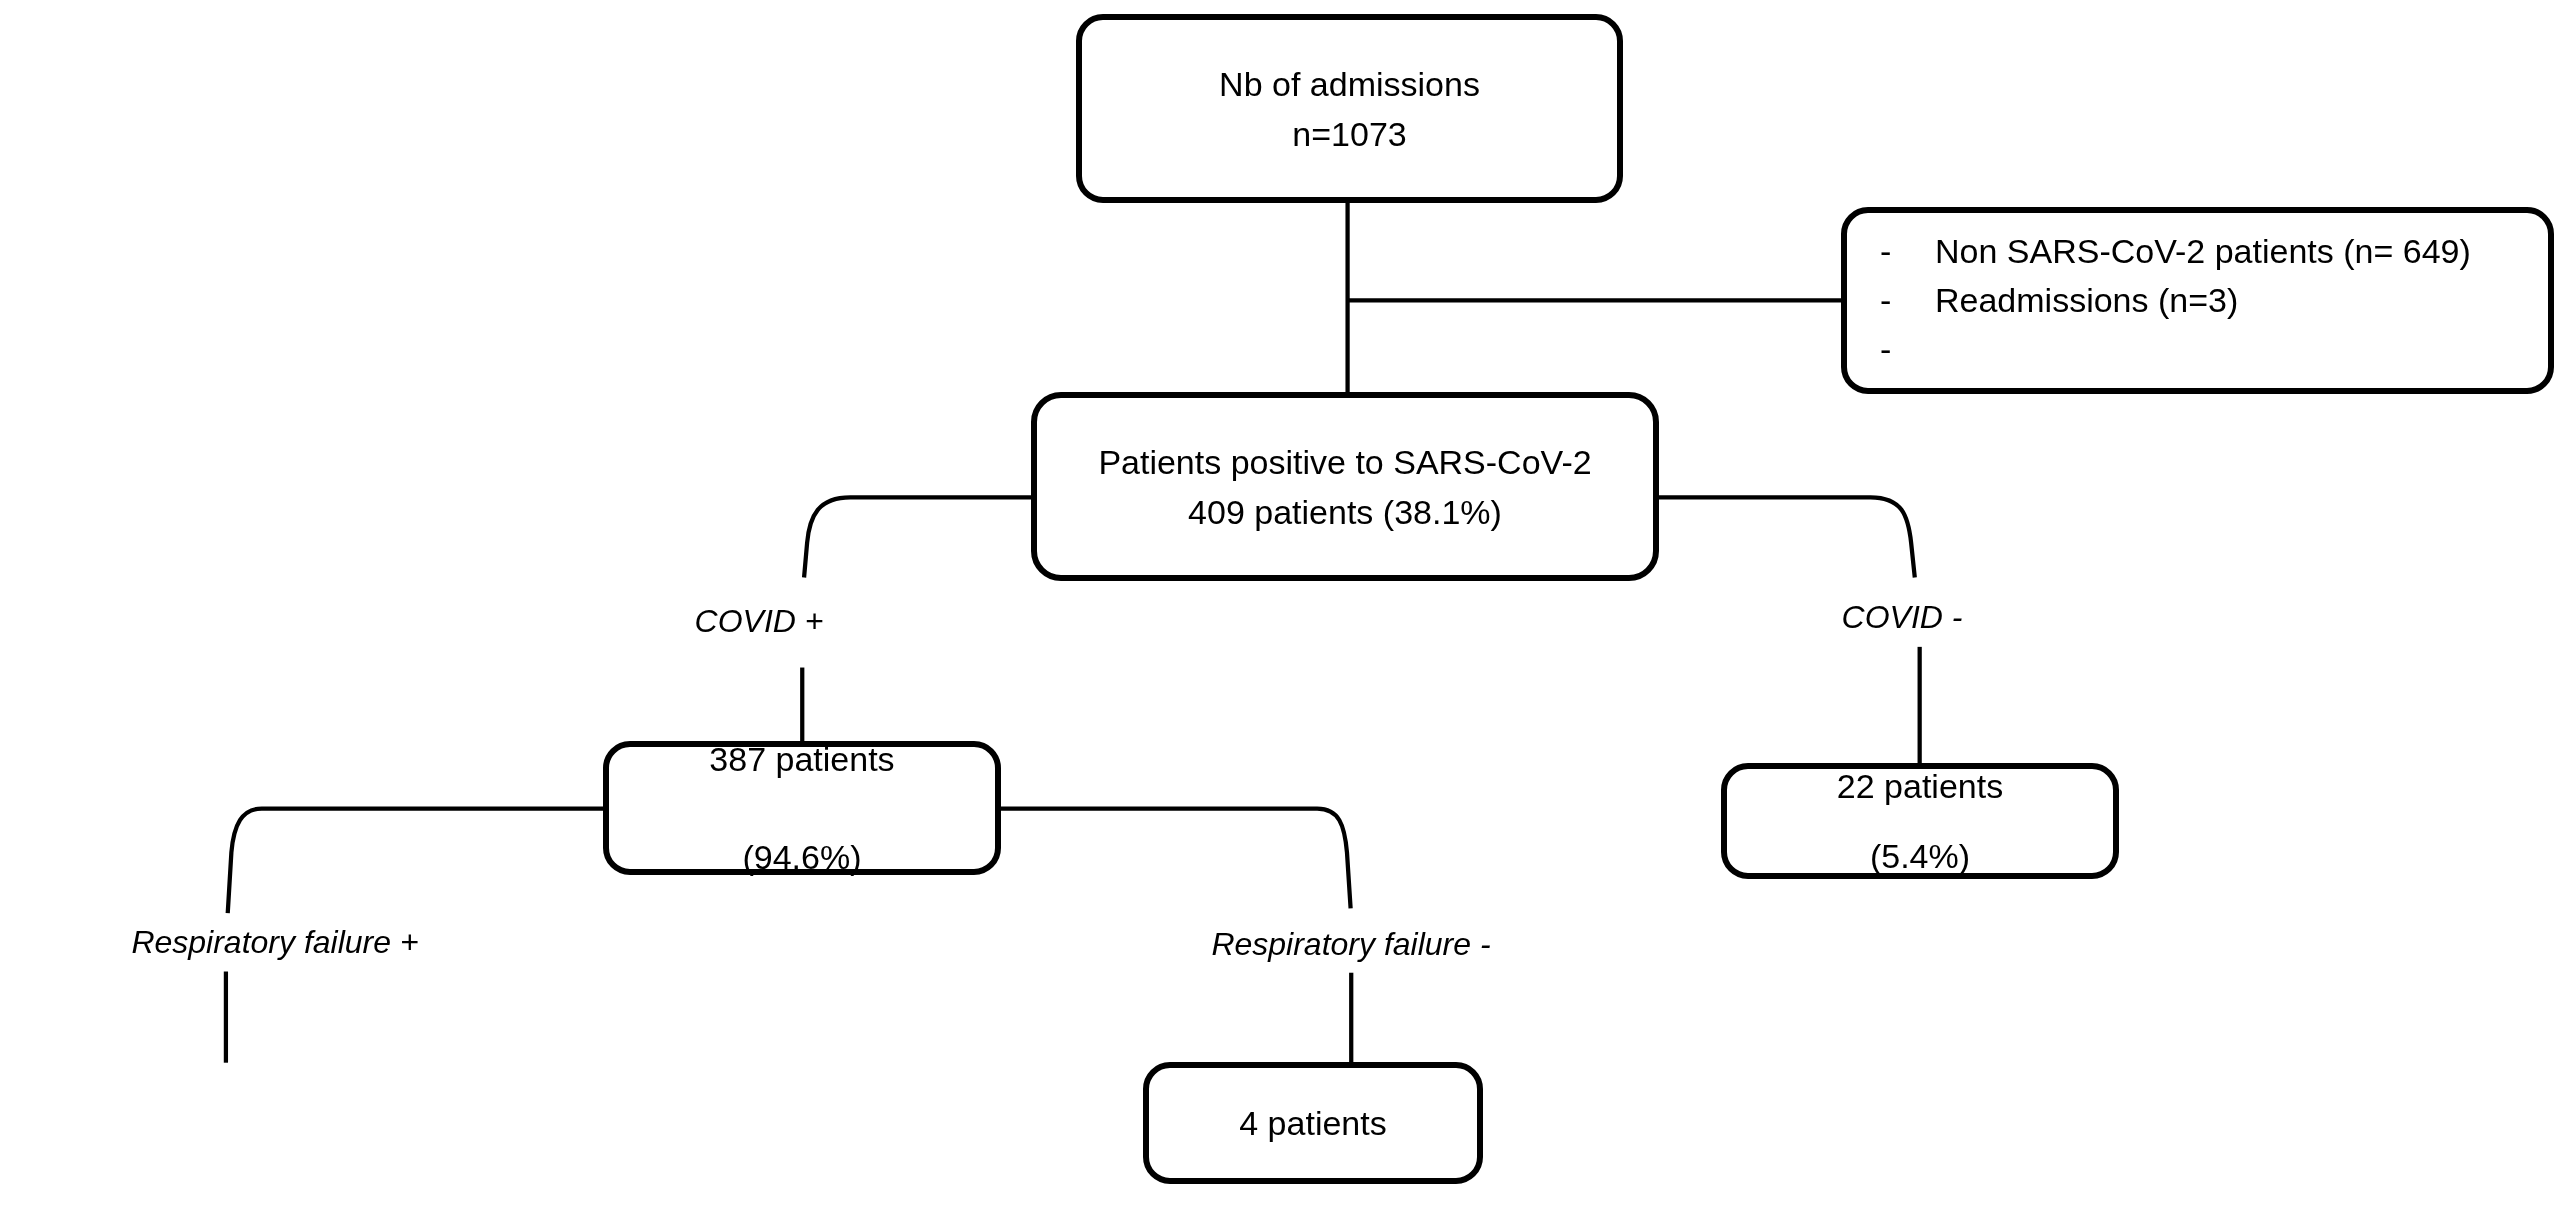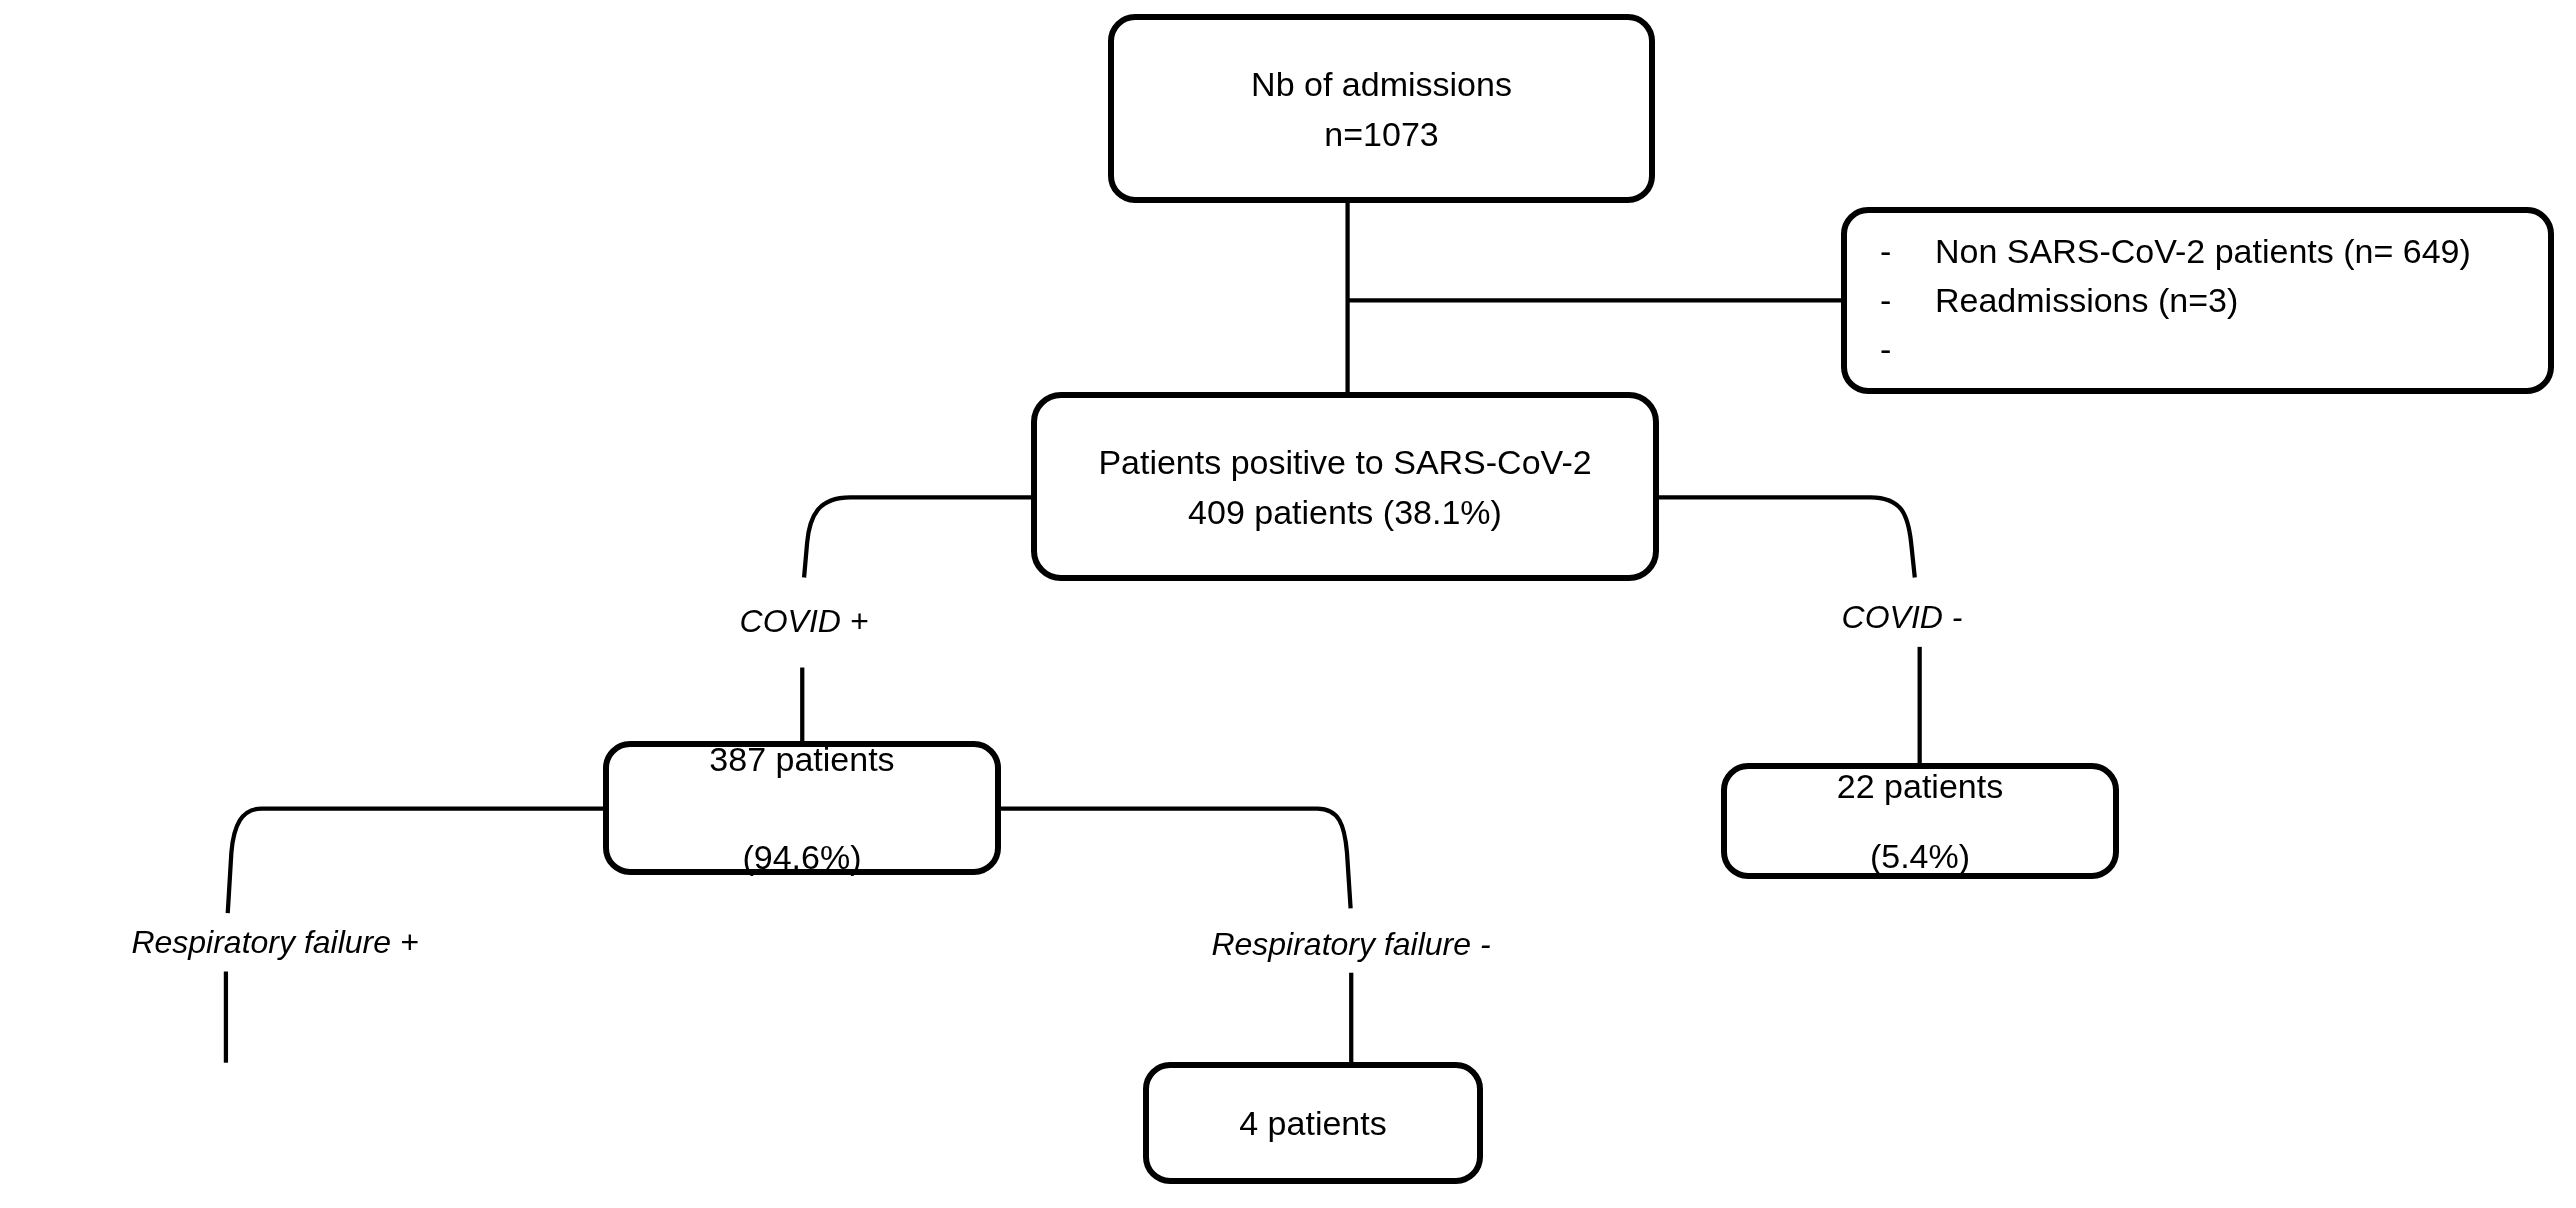--- a/index.html
+++ b/index.html
@@ -39,21 +39,21 @@
     align-items: center;
     justify-content: center;
     text-align: center;
     font-size: 34px;
     line-height: 50px;
     z-index: 2;
   }
   .box-line {
     white-space: nowrap;
   }
-  .box--admissions { left: 1076px; top: 14px;  width: 547px;  height: 189px; margin-left: 32px; }
+  .box--admissions { left: 1076px; top: 14px;  width: 547px;  height: 189px; }
   .box--positive   { left: 1031px; top: 392px; width: 628px; height: 189px; border-radius: 30px; }
   .box--covid-pos  { left: 603px;  top: 741px; width: 398px; height: 134px; gap: 48px; }
   .box--covid-neg  { left: 1721px; top: 763px; width: 398px; height: 116px; gap: 20px; }
   .box--rf-pos     { left: 17px;   top: 1061px; width: 423px; height: 125px; }
   .box--rf-neg     { left: 1143px; top: 1062px; width: 340px; height: 122px; }
 
   .box--exclusions {
     left: 1841px; top: 207px; width: 713px; height: 187px;
     align-items: stretch;
     text-align: left;
@@ -72,21 +72,21 @@
     flex: 0 0 55px;
   }
   .edge-label {
     position: absolute;
     transform: translate(-50%, -50%);
     font-size: 32px;
     font-style: italic;
     white-space: nowrap;
     z-index: 2;
   }
-  .edge-label--covid-plus  { left: 804px; top: 621px; }
+  .edge-label--covid-plus  { left: 759px; top: 621px; }
   .edge-label--covid-minus { left: 1902px; top: 617px; }
   .edge-label--rf-plus     { left: 230px;  top: 942px; margin-left: 45px; }
   .edge-label--rf-minus    { left: 1351px; top: 944px; }
 </style>
 </head>
 <body>
 
 <div id="canvas">
 
   <svg id="edges" viewBox="0 0 4236 1987" xmlns="http://www.w3.org/2000/svg">

